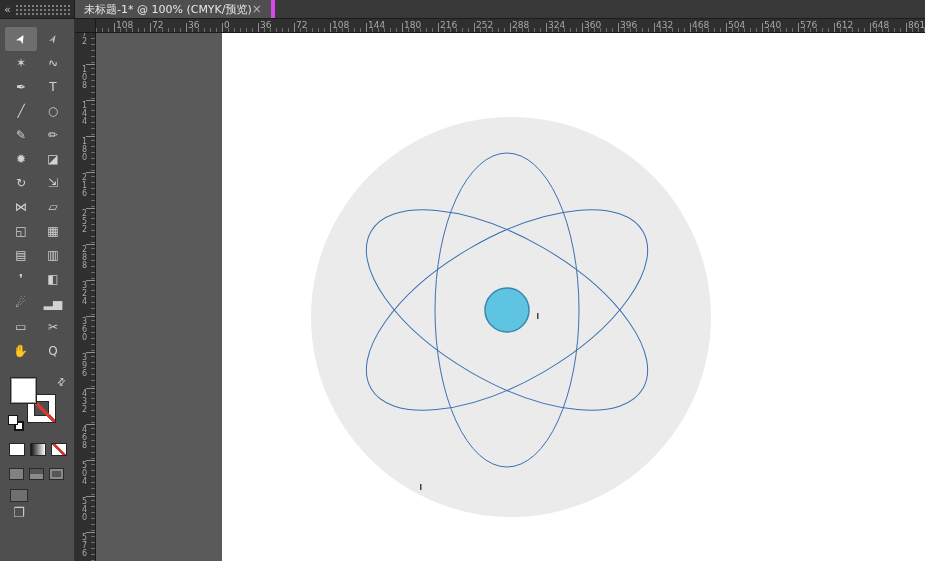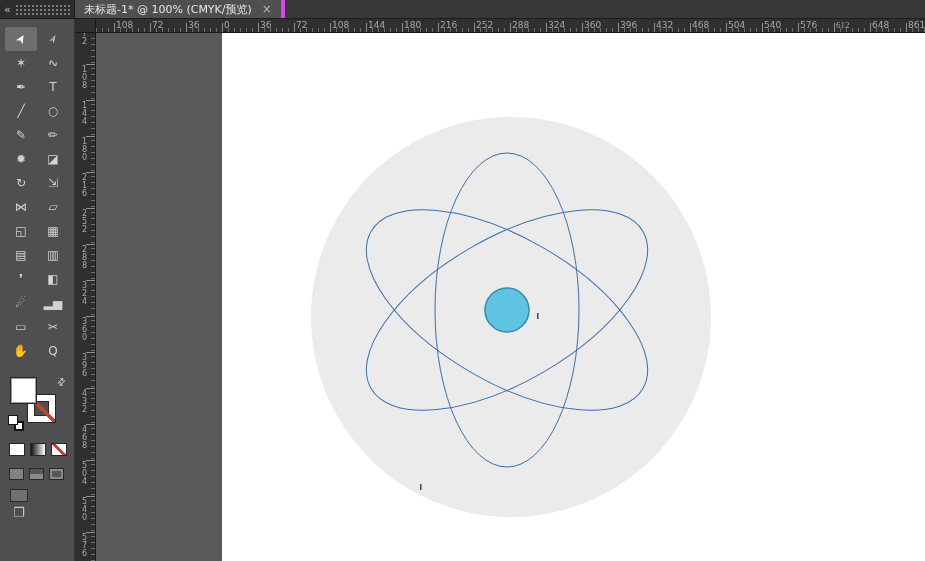--- a/index.html
+++ b/index.html
@@ -5,21 +5,21 @@
   html,body{margin:0;padding:0}
   body{width:925px;height:561px;overflow:hidden;background:#5a5a5a;
        font-family:"DejaVu Sans","Liberation Sans",sans-serif;}
   #app{position:relative;width:925px;height:561px;background:#5a5a5a}
 
   
   .topbar{position:absolute;left:0;top:0;width:925px;height:19px;background:#383838;display:flex;border-bottom:1px solid #1d1d1d;box-sizing:border-box}
   .top-left{width:75px;height:100%;background:#2d2d2d;display:flex;align-items:center;gap:4px;padding:0 4px;box-sizing:border-box;border-right:1px solid #1d1d1d}
   .collapse{color:#c2c2c2;font-size:11px;line-height:1}
   .dots{flex:1;height:11px;background-image:radial-gradient(#7d7d7d 0.8px,transparent 1px);background-size:4px 4px}
-  .tab{height:100%;background:#4f4f4f;display:flex;align-items:center;gap:10px;padding:0 9px;border-right:4px solid #d946ef;box-sizing:border-box;min-width:170px;cursor:default}
+  .tab{height:100%;background:#4f4f4f;display:flex;align-items:center;padding:0 9px;border-right:4px solid #d946ef;box-sizing:border-box;min-width:170px;cursor:default}
   .tab-title{color:#e6e6e6;font-size:11px;white-space:nowrap}
   .tab-close{color:#b5b5b5;font-size:12px;line-height:1}
 
   
   .toolbar{position:absolute;left:0;top:19px;width:75px;bottom:0;background:#4f4f4f;border-right:1px solid #333;box-sizing:border-box}
   .tool-grid{position:absolute;top:8px;left:5px;width:64px;display:grid;grid-template-columns:32px 32px;grid-auto-rows:24px}
   .tool{display:flex;align-items:center;justify-content:center;color:#d2d2d2;font-size:12px;cursor:pointer}
   .tool.active{background:#6e6e6e;border-radius:2px;color:#ffffff}
   .glyph{display:inline-block;line-height:1}
 
@@ -230,21 +230,21 @@
       <div class="h-label" style="left: 560px;">432</div>
       <div class="h-tick" style="left: 594px;"></div>
       <div class="h-label" style="left: 596px;">468</div>
       <div class="h-tick" style="left: 630px;"></div>
       <div class="h-label" style="left: 632px;">504</div>
       <div class="h-tick" style="left: 666px;"></div>
       <div class="h-label" style="left: 668px;">540</div>
       <div class="h-tick" style="left: 702px;"></div>
       <div class="h-label" style="left: 704px;">576</div>
       <div class="h-tick" style="left: 738px;"></div>
-      <div class="h-label" style="left: 740px; font-family: Liberation Serif, serif;">612</div>
+      <div class="h-label" style="left: 740px;">612</div>
       <div class="h-tick" style="left: 774px;"></div>
       <div class="h-label" style="left: 776px;">648</div>
       <div class="h-tick" style="left: 810px;"></div>
       <div class="h-label" style="left: 812px;">861</div>
     </div>
 
   <div class="vruler">
     <div class="fineticks"></div>
   <div class="v-label" style="top: -4px;">72</div>
       <div class="v-tick" style="top: 31px;"></div>

